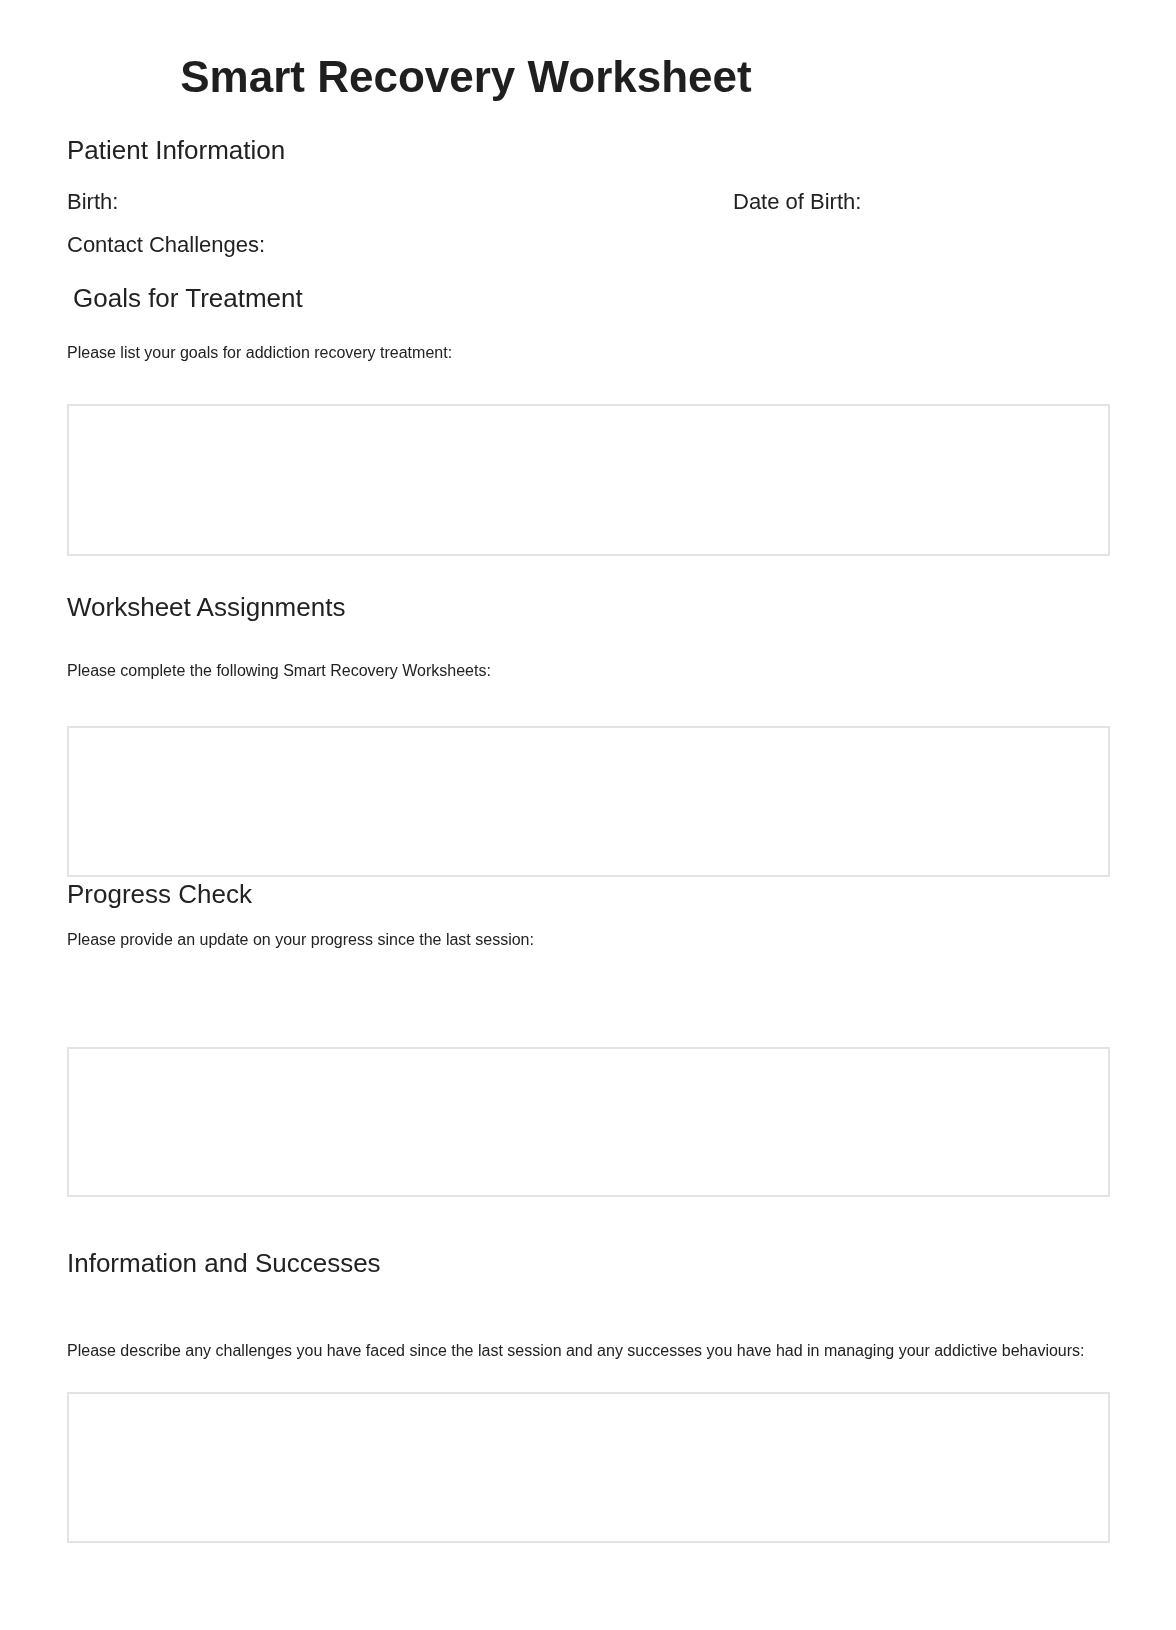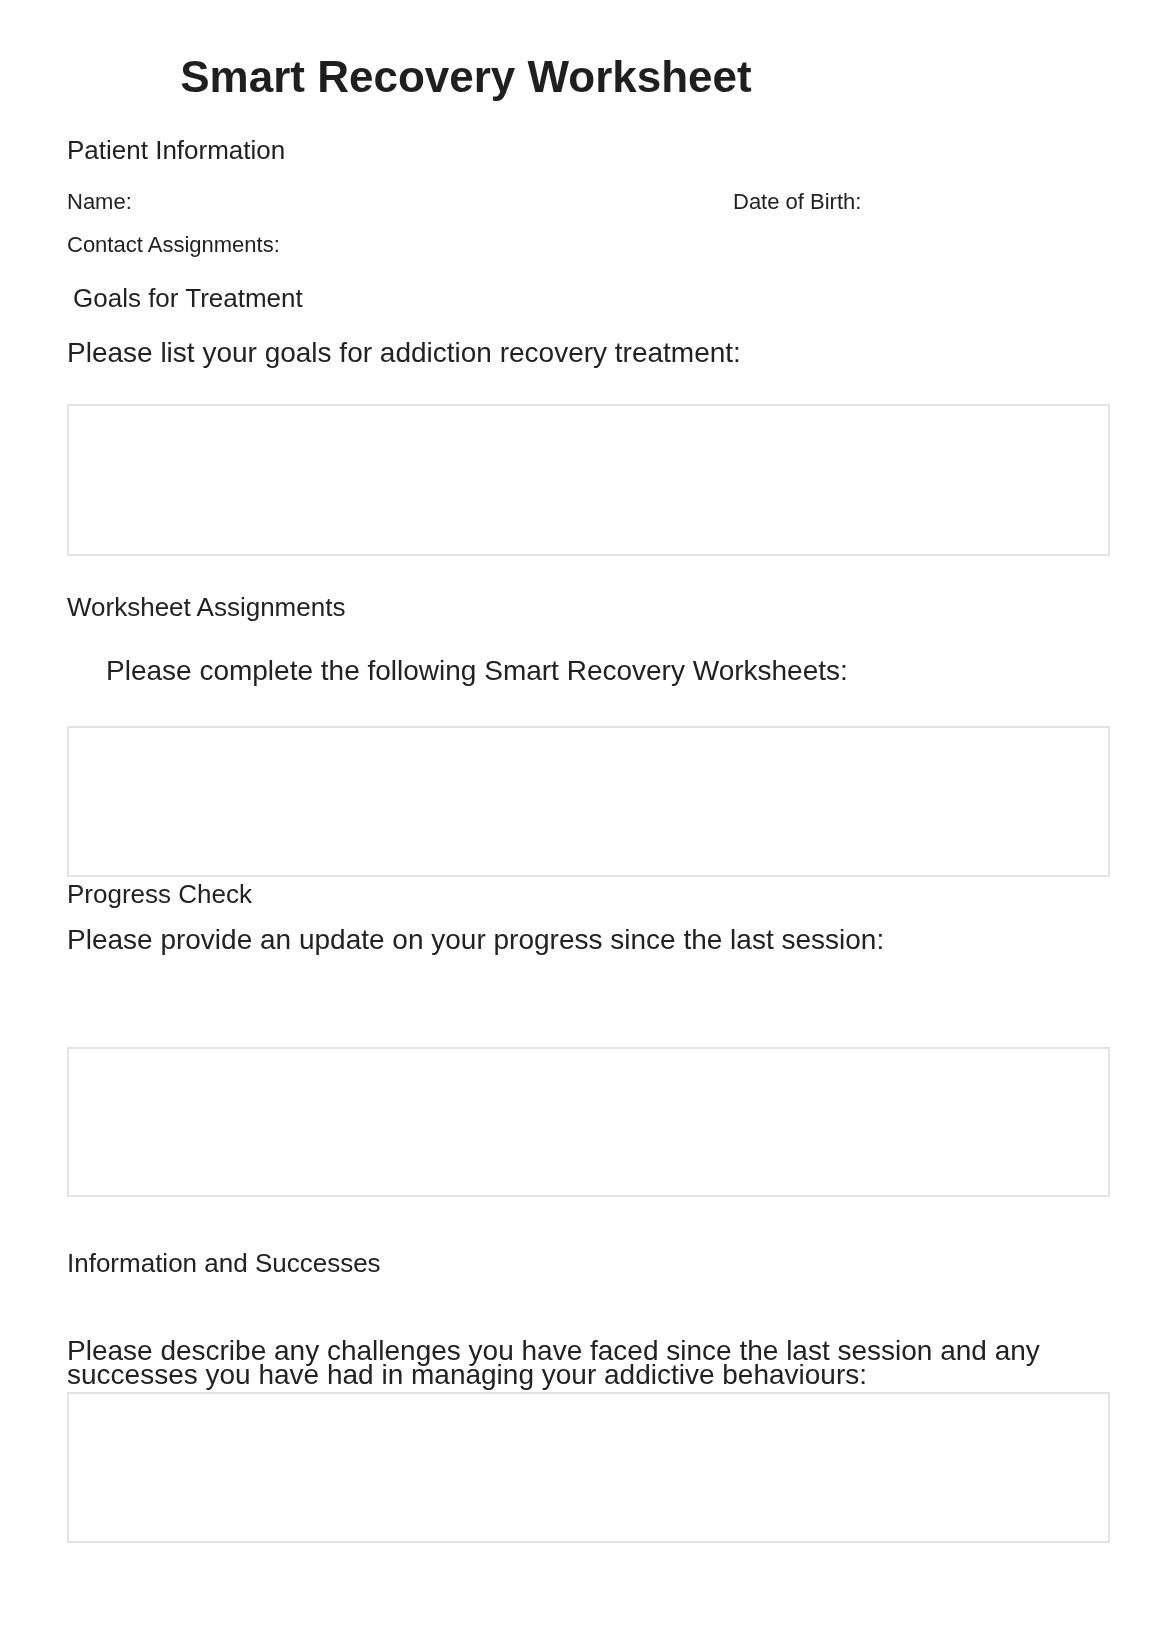--- a/index.html
+++ b/index.html
@@ -26,50 +26,50 @@
       left: 67px;
       font-size: 26px; font-weight: normal; line-height: 30px;
       color: #222222;
     }
     .txt {
       font-size: 22px; line-height: 24px;
       color: #222222;
     }
     .para {
       left: 67px;
-      font-size: 28px; line-height: 24px;
+      font-size: 16px; line-height: 24px;
       color: #222222;
       white-space: normal;
       width: 1045px;
     }
     .box {
       position: absolute;
       left: 67px;
       width: 1039px;
       border: 2px solid #e3e3e3;
       background: #ffffff;
       box-sizing: content-box;
     }
   </style>
 </head>
 <body>
 
 <h1 class="abs title" style="margin:0;">Smart Recovery Worksheet</h1>
 
 <div class="abs h2" style="top:135px;">Patient Information</div>
-<div class="abs txt" style="left:67px; top:190px;">Name:</div>
+<div class="abs txt" style="left:67px; top:190px;">Birth:</div>
 <div class="abs txt" style="left:733px; top:190px;">Date of Birth:</div>
-<div class="abs txt" style="left:67px; top:233px;">Contact Assignments:</div>
+<div class="abs txt" style="left:67px; top:233px;">Contact Challenges:</div>
 
 <div class="abs h2" style="top:283px;margin-left:6px;">Goals for Treatment</div>
 <div class="abs para" style="top:341px;">Please list your goals for addiction recovery treatment:</div>
 <div class="box" style="top:404px; height:148px;"></div>
 
 <div class="abs h2" style="top:584px;margin-top:8px;">Worksheet Assignments</div>
-<div class="abs para" style="top:659px;margin-left:39px;">Please complete the following Smart Recovery Worksheets:</div>
+<div class="abs para" style="top:659px;">Please complete the following Smart Recovery Worksheets:</div>
 <div class="box" style="top:726px; height:147px;"></div>
 
 <div class="abs h2" style="top:879px;">Progress Check</div>
 <div class="abs para" style="top:928px;">Please provide an update on your progress since the last session:</div>
 <div class="box" style="top:1047px; height:146px;"></div>
 
 <div class="abs h2" style="top:1248px;">Information and Successes</div>
 <div class="abs para" style="top:1303px;margin-top:36px;">Please describe any challenges you have faced since the last session and any successes you have had in managing your addictive behaviours:</div>
 <div class="box" style="top:1392px; height:147px;"></div>
 

